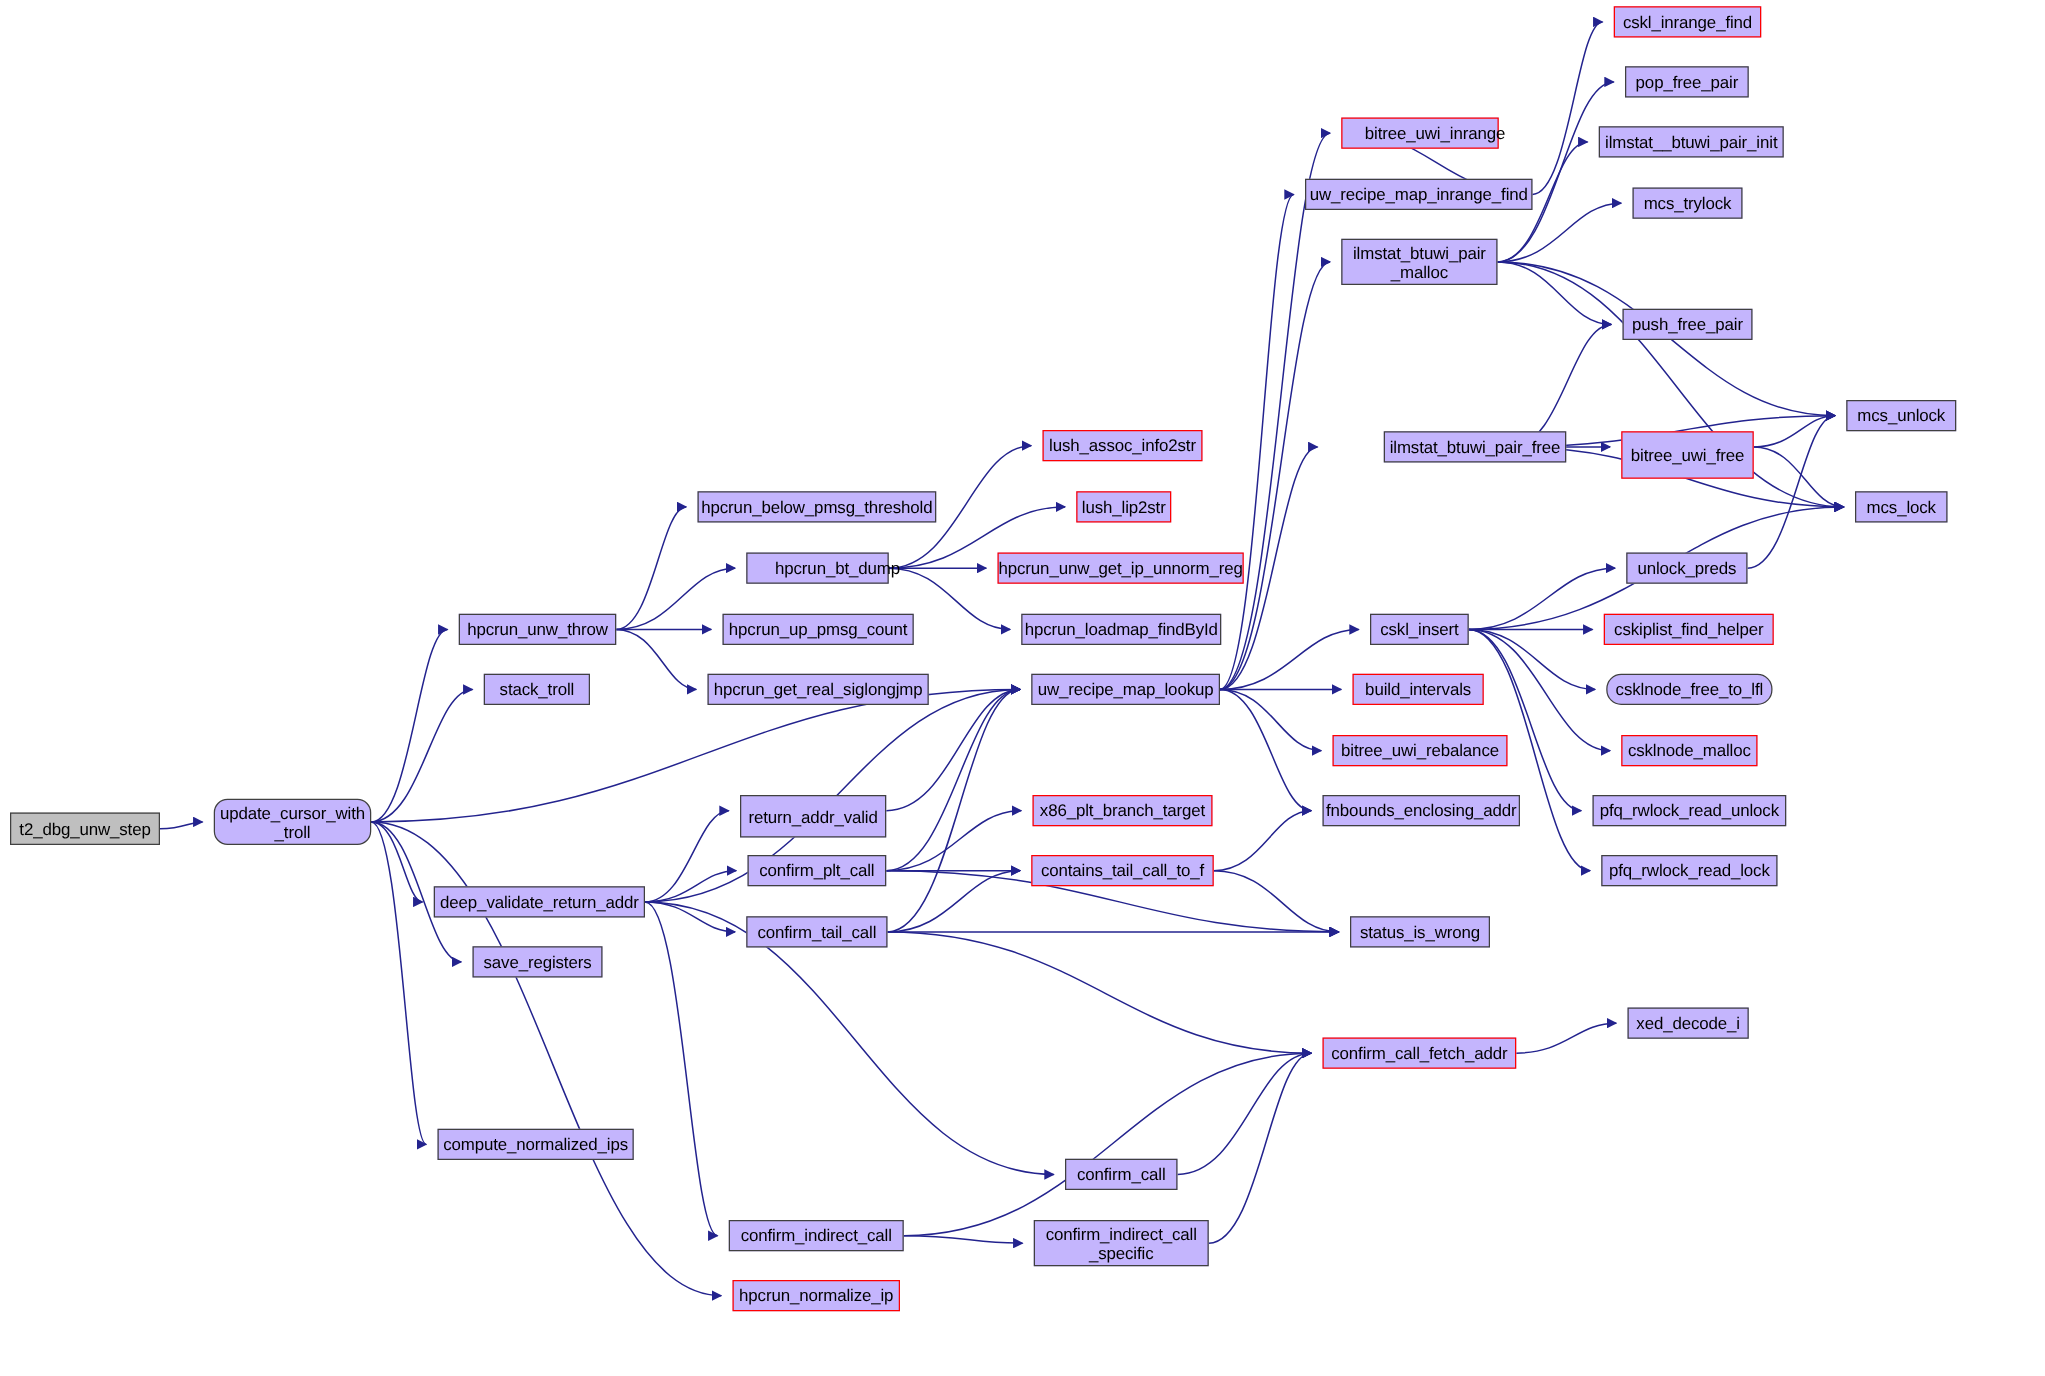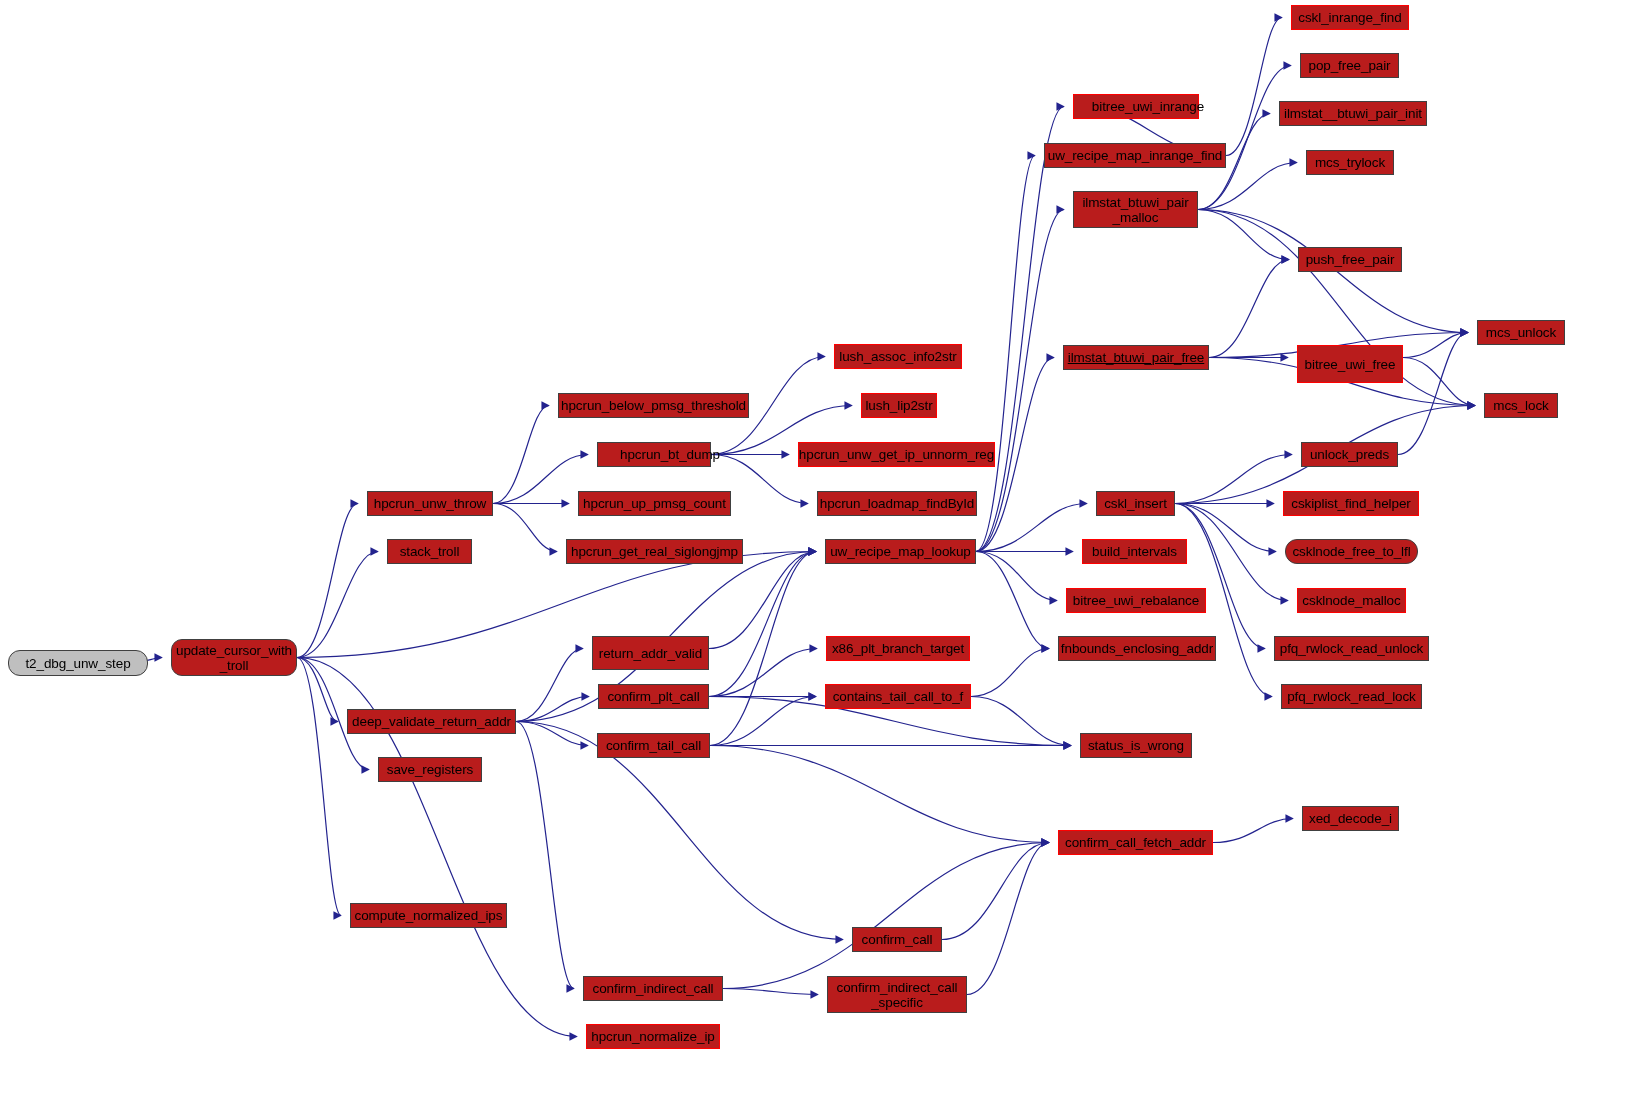--- a/index.html
+++ b/index.html
@@ -9,21 +9,21 @@
     width:1636px;height:1101px;
     background:#ffffff;
     font-family:"Liberation Sans", sans-serif;
     overflow:hidden;
   }
   svg#edges{position:absolute;left:0;top:0;width:1636px;height:1101px;pointer-events:none;}
   .node{
     position:absolute;
     box-sizing:border-box;
     border:1px solid #000000;
-    background:#b91c1c;
+    background:#c4b5fd;
     color:#000000;
     font-size:13.5px;
     line-height:15px;
     display:flex;
     align-items:center;
     justify-content:center;
     text-align:center;
     white-space:pre;
     letter-spacing:-0.1px;
   }
@@ -106,21 +106,21 @@
         <path d="M 1175 503.5 C 1231.7 503.5, 1244.3 454.5, 1292 454.5" fill="none" stroke="#23238e" stroke-width="1.2" marker-end="url(#arrow)"></path>
         <path d="M 1175 503.5 C 1223.6 503.5, 1234.4 503.5, 1274 503.5" fill="none" stroke="#23238e" stroke-width="1.2" marker-end="url(#arrow)"></path>
         <path d="M 1175 503.5 C 1224.5 503.5, 1235.5 551.5, 1276 551.5" fill="none" stroke="#23238e" stroke-width="1.2" marker-end="url(#arrow)"></path>
         <path d="M 1175 503.5 C 1229.9 503.5, 1242.1 600.5, 1288 600.5" fill="none" stroke="#23238e" stroke-width="1.2" marker-end="url(#arrow)"></path>
         <path d="M 1175 503.5 C 1219.55 503.5, 1229.45 648.5, 1265 648.5" fill="none" stroke="#23238e" stroke-width="1.2" marker-end="url(#arrow)"></path>
         <path d="M 1175 503.5 C 1222.7 503.5, 1233.3 696.5, 1272 696.5" fill="none" stroke="#23238e" stroke-width="1.2" marker-end="url(#arrow)"></path>
         <path d="M 1175 503.5 C 1314.05 503.5, 1344.95 405.5, 1475 405.5" fill="none" stroke="#23238e" stroke-width="1.2" marker-end="url(#arrow)"></path>
       </g>
   </svg>
   <div id="node-layer">
-      <div class="node root" style="left: 8px; top: 650px; width: 140px; height: 26px; border-radius: 12px;">t2_dbg_unw_step</div>
+      <div class="node root" style="left: 8px; top: 650px; width: 120px; height: 26px;">t2_dbg_unw_step</div>
       <div class="node grey" style="left: 171px; top: 639px; width: 126px; height: 37px; border-radius: 11px;">update_cursor_with
 _troll</div>
       <div class="node grey" style="left: 367px; top: 491px; width: 126px; height: 25px;">hpcrun_unw_throw</div>
       <div class="node grey" style="left: 387px; top: 539px; width: 85px; height: 25px;">stack_troll</div>
       <div class="node grey" style="left: 347px; top: 709px; width: 169px; height: 25px;">deep_validate_return_addr</div>
       <div class="node grey" style="left: 378px; top: 757px; width: 104px; height: 25px;">save_registers</div>
       <div class="node grey" style="left: 350px; top: 903px; width: 157px; height: 25px;">compute_normalized_ips</div>
       <div class="node grey" style="left: 558px; top: 393px; width: 191px; height: 25px;">hpcrun_below_pmsg_threshold</div>
       <div class="node grey" style="left: 597px; top: 442px; width: 114px; height: 25px; padding-left: 32px;">hpcrun_bt_dump</div>
       <div class="node grey" style="left: 578px; top: 491px; width: 153px; height: 25px;">hpcrun_up_pmsg_count</div>
@@ -137,21 +137,21 @@
       <div class="node grey" style="left: 825px; top: 539px; width: 151px; height: 25px;">uw_recipe_map_lookup</div>
       <div class="node red" style="left: 826px; top: 636px; width: 144px; height: 25px;">x86_plt_branch_target</div>
       <div class="node red" style="left: 825px; top: 684px; width: 146px; height: 25px;">contains_tail_call_to_f</div>
       <div class="node grey" style="left: 852px; top: 927px; width: 90px; height: 25px;">confirm_call</div>
       <div class="node grey" style="left: 827px; top: 976px; width: 140px; height: 37px;">confirm_indirect_call
 _specific</div>
       <div class="node red" style="left: 1073px; top: 94px; width: 126px; height: 25px; padding-left: 24px;">bitree_uwi_inrange</div>
       <div class="node grey" style="left: 1044px; top: 143px; width: 182px; height: 25px;">uw_recipe_map_inrange_find</div>
       <div class="node grey" style="left: 1073px; top: 191px; width: 125px; height: 37px;">ilmstat_btuwi_pair
 _malloc</div>
-      <div class="node grey" style="left: 1063px; top: 345px; width: 146px; height: 25px; text-decoration: underline;">ilmstat_btuwi_pair_free</div>
+      <div class="node grey" style="left: 1107px; top: 345px; width: 146px; height: 25px;">ilmstat_btuwi_pair_free</div>
       <div class="node grey" style="left: 1096px; top: 491px; width: 79px; height: 25px;">cskl_insert</div>
       <div class="node red" style="left: 1082px; top: 539px; width: 105px; height: 25px;">build_intervals</div>
       <div class="node red" style="left: 1066px; top: 588px; width: 140px; height: 25px;">bitree_uwi_rebalance</div>
       <div class="node grey" style="left: 1058px; top: 636px; width: 158px; height: 25px;">fnbounds_enclosing_addr</div>
       <div class="node grey" style="left: 1080px; top: 733px; width: 112px; height: 25px;">status_is_wrong</div>
       <div class="node red" style="left: 1058px; top: 830px; width: 155px; height: 25px;">confirm_call_fetch_addr</div>
       <div class="node red" style="left: 1291px; top: 5px; width: 118px; height: 25px;">cskl_inrange_find</div>
       <div class="node grey" style="left: 1300px; top: 53px; width: 99px; height: 25px;">pop_free_pair</div>
       <div class="node grey" style="left: 1279px; top: 101px; width: 148px; height: 25px;">ilmstat__btuwi_pair_init</div>
       <div class="node grey" style="left: 1306px; top: 150px; width: 88px; height: 25px;">mcs_trylock</div>

